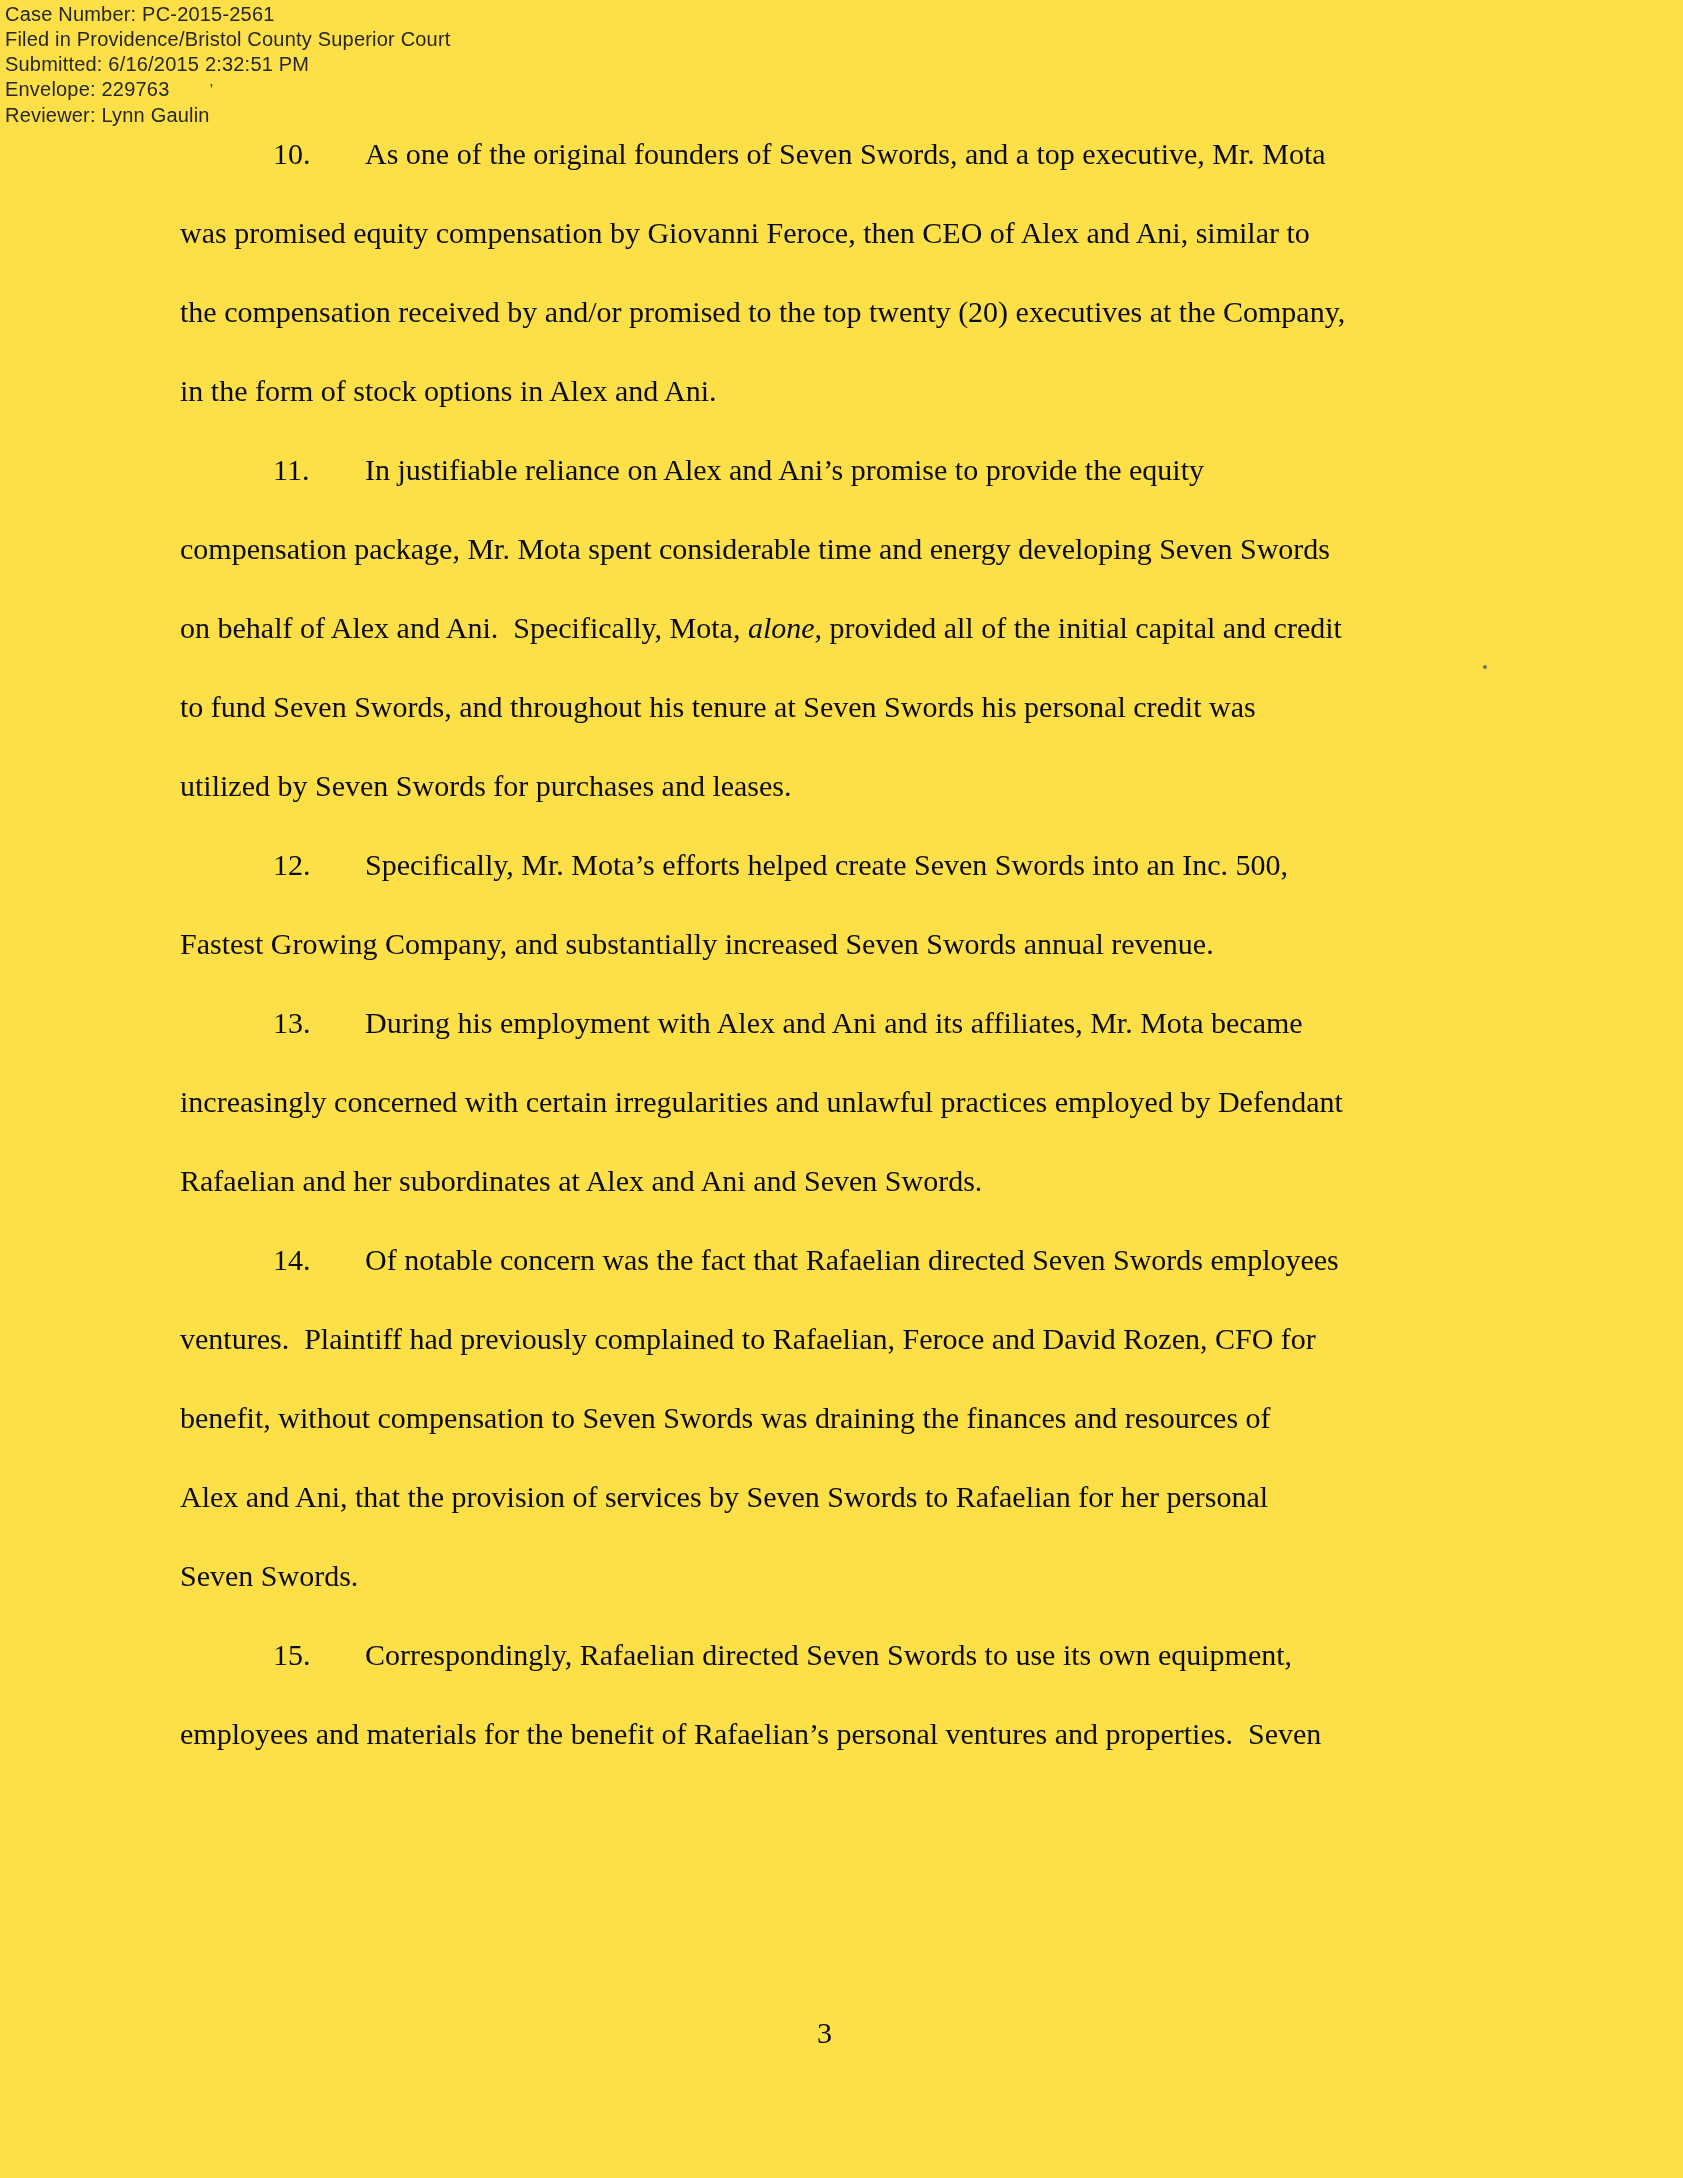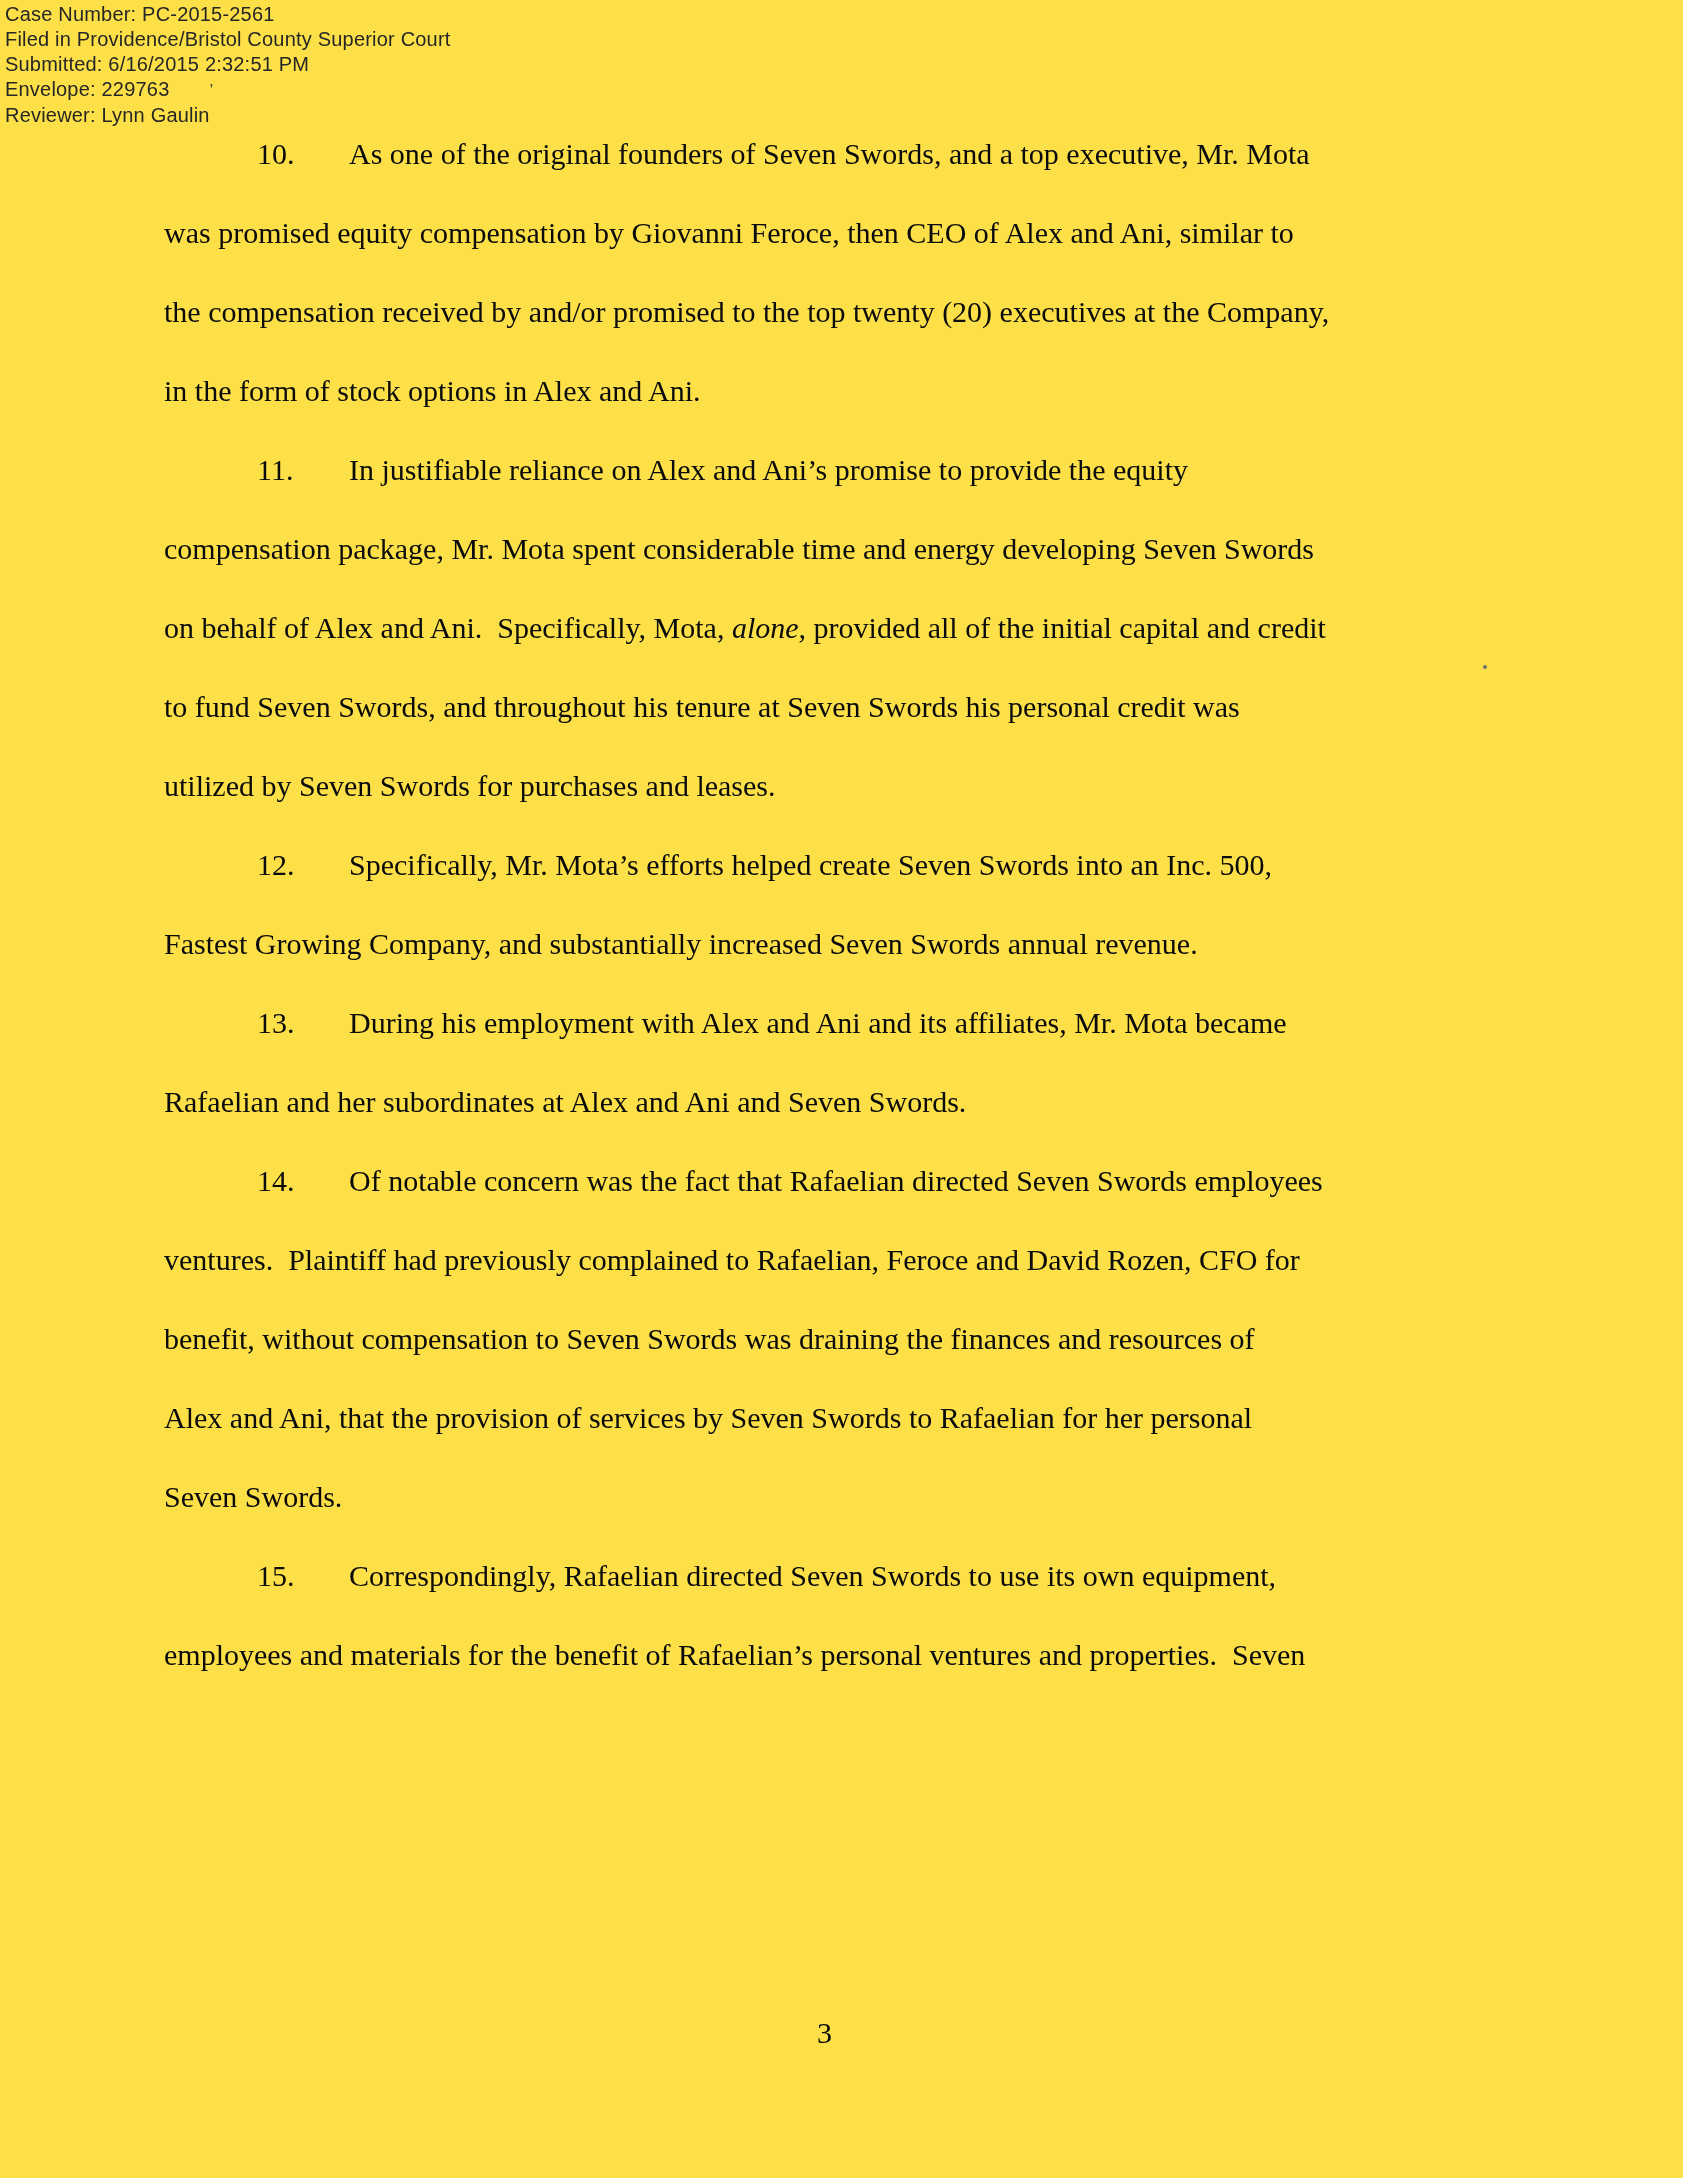--- a/index.html
+++ b/index.html
@@ -26,21 +26,21 @@
   .stamp .stray {
     display:inline-block;
     padding-left:40px;
     font-size:17px;
     color:#3a3a3a;
   }
   
   .doc-body {
     position:absolute;
     top:114px;
-    left:164px;
+    left:180px;
     width:1445px;
     font-family:"Liberation Serif", serif;
     font-size:30px;
     color:#0b0b0b;
   }
   .line {
     height:79px;
     line-height:79px;
     white-space:pre;
   }
@@ -102,20 +102,21 @@
       <div class="line"><span>utilized by Seven Swords for purchases and leases.</span></div>
     </section>
 
     <section>
       <div class="line"><span class="pnum">12.</span><span>Specifically, Mr. Mota’s efforts helped create Seven Swords into an Inc. 500,</span></div>
       <div class="line"><span>Fastest Growing Company, and substantially increased Seven Swords annual revenue.</span></div>
     </section>
 
     <section>
       <div class="line"><span class="pnum">13.</span><span>During his employment with Alex and Ani and its affiliates, Mr. Mota became</span></div>
+      <div class="line"><span>increasingly concerned with certain irregularities and unlawful practices employed by Defendant</span></div>
       <div class="line"><span>Rafaelian and her subordinates at Alex and Ani and Seven Swords.</span></div>
     </section>
 
     <section>
       <div class="line"><span class="pnum">14.</span><span>Of notable concern was the fact that Rafaelian directed Seven Swords employees</span></div>
       <div class="line"><span>ventures.  Plaintiff had previously complained to Rafaelian, Feroce and David Rozen, CFO for</span></div>
       <div class="line"><span>benefit, without compensation to Seven Swords was draining the finances and resources of</span></div>
       <div class="line"><span>Alex and Ani, that the provision of services by Seven Swords to Rafaelian for her personal</span></div>
       <div class="line"><span>Seven Swords.</span></div>
     </section>

